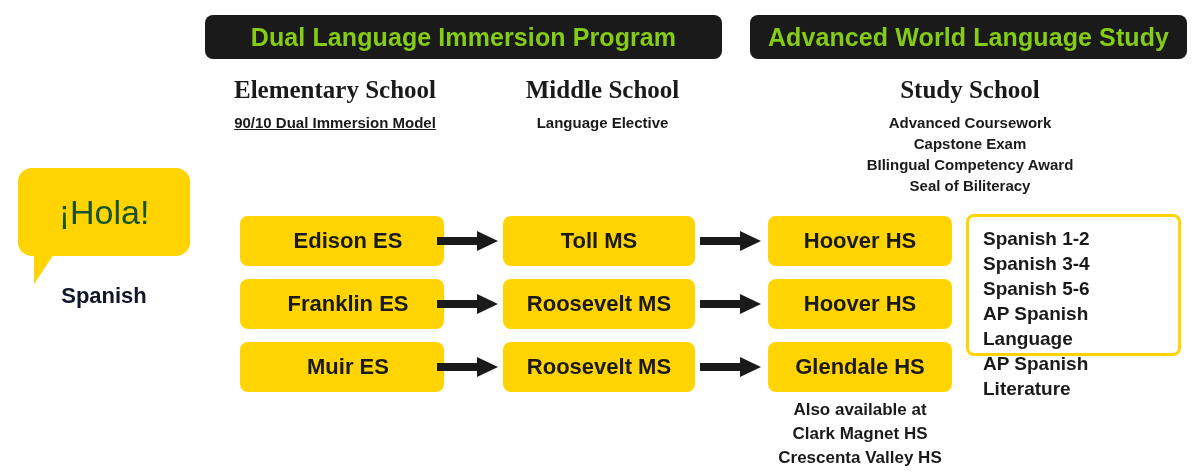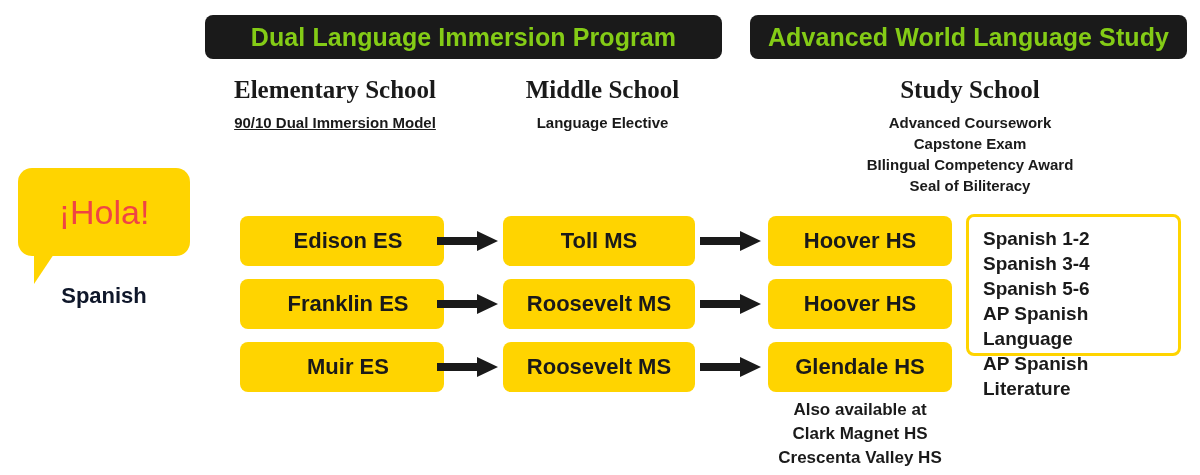--- a/index.html
+++ b/index.html
@@ -96,21 +96,21 @@
   #speech-bubble-text {
     position: absolute;
     left: 18px;
     top: 168px;
     width: 172px;
     height: 88px;
     display: flex;
     align-items: center;
     justify-content: center;
     font-size: 34px;
-    color: #ef4444;
+    color: #14532d;
     font-weight: normal;
   }
   #language-label {
     position: absolute;
     left: 18px;
     top: 283px;
     width: 172px;
     text-align: center;
     font-size: 22px;
     font-weight: bold;

